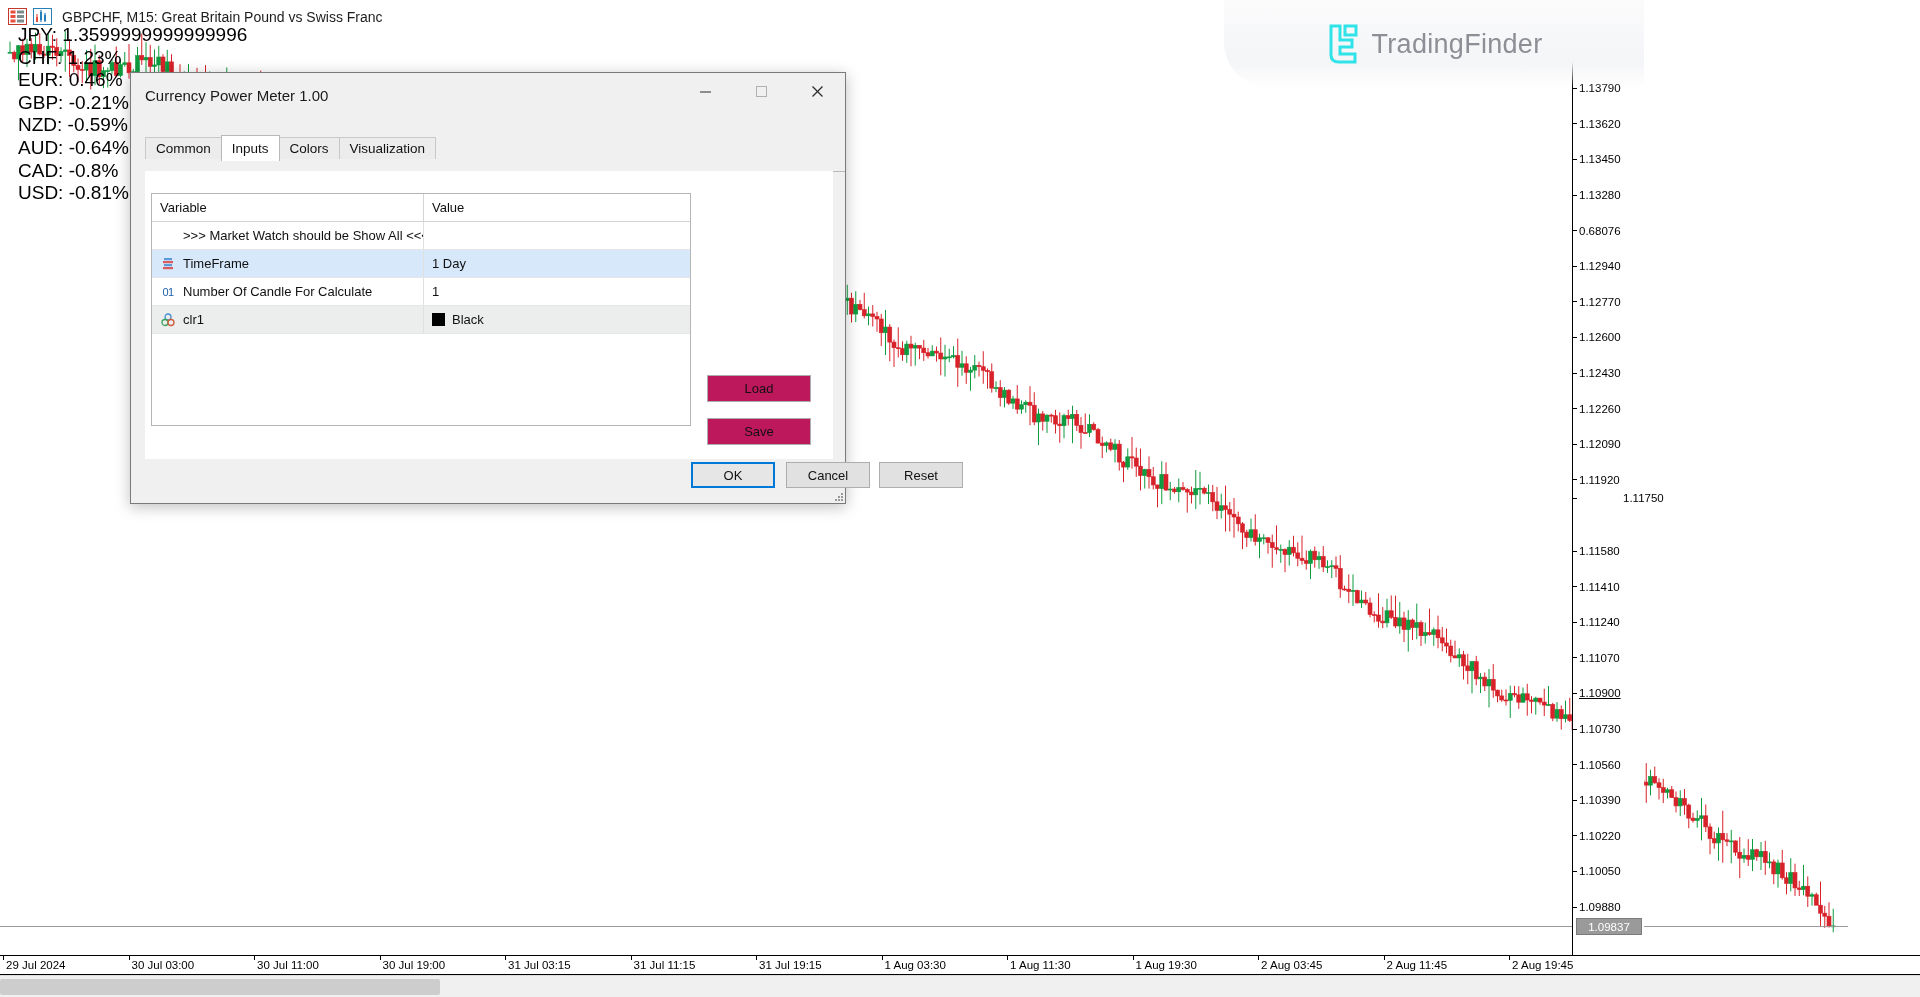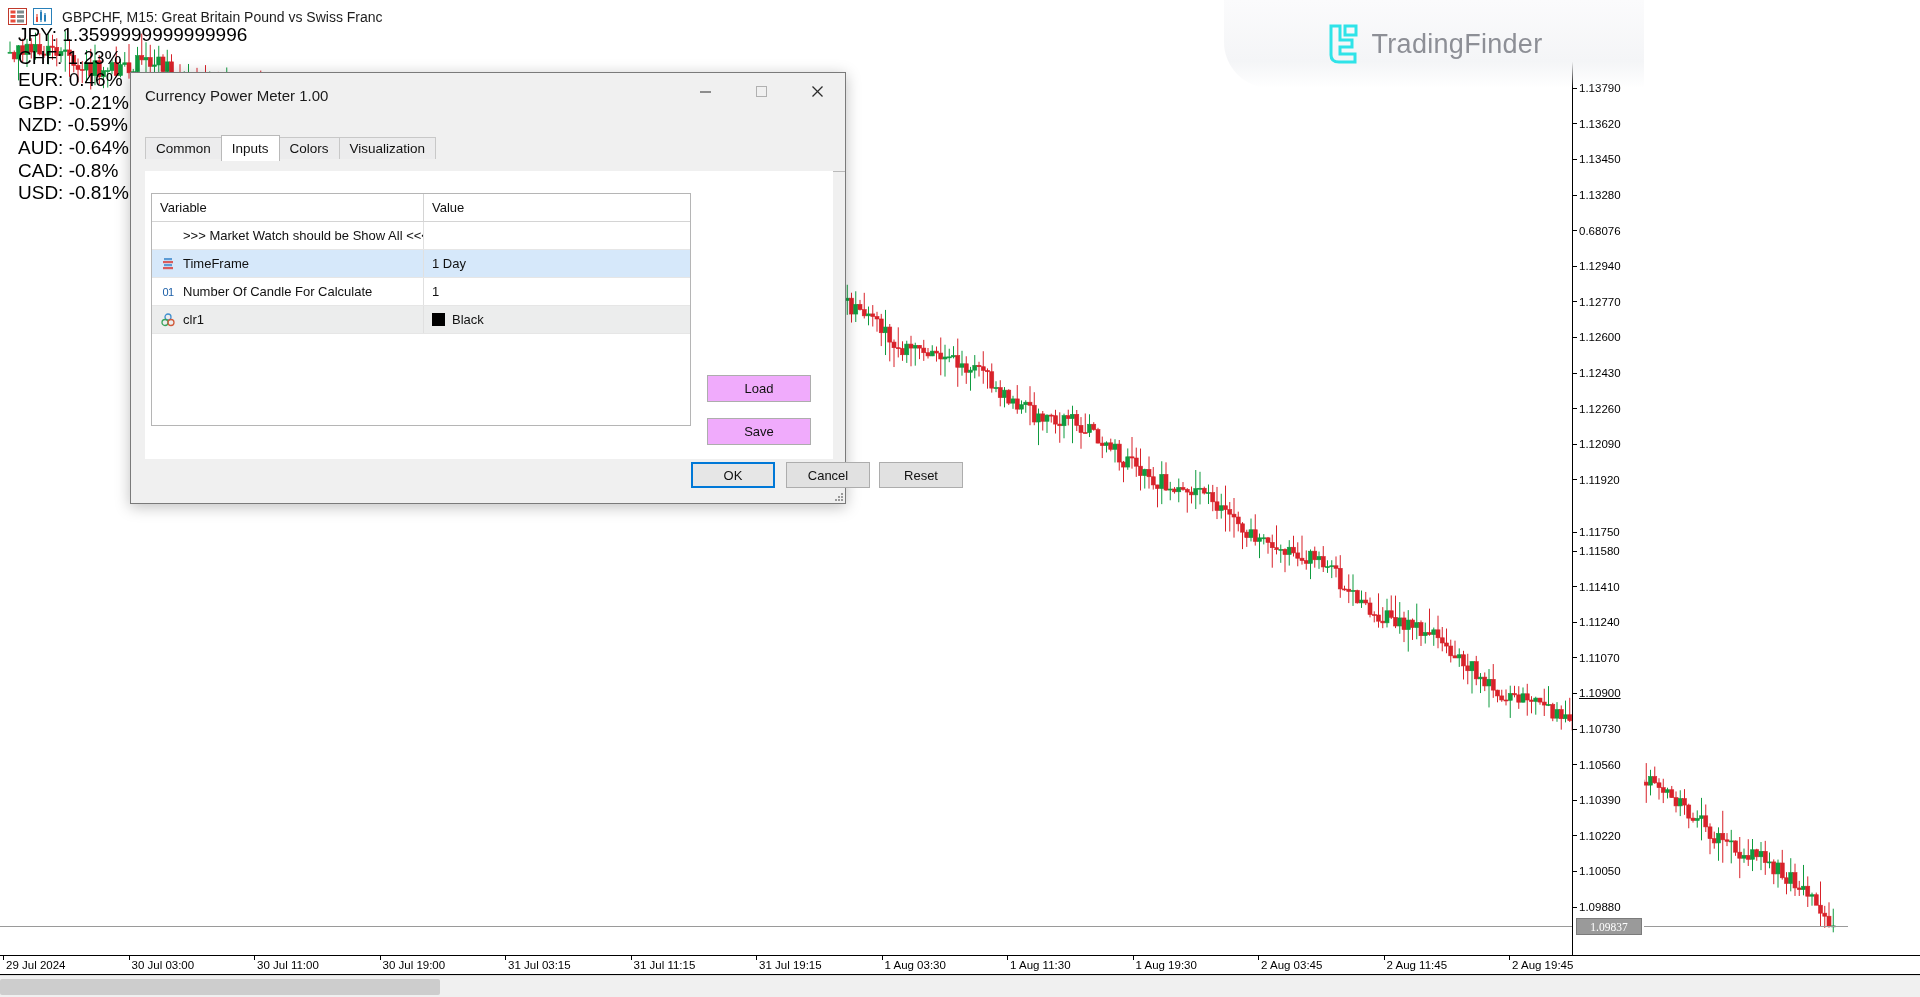--- a/index.html
+++ b/index.html
@@ -317,21 +317,21 @@
     background: #000000;
     flex: 0 0 13px;
     border: 1px solid #000;
   }
 
   
   .side-btn {
     position: absolute;
     left: 562px;
     width: 104px; height: 27px;
-    background: #f0abfc;
+    background: #be185d;
     border: 1px solid #adadad;
     font-size: 13px;
     color: #111;
     display: flex; align-items: center; justify-content: center;
     font-family: "Liberation Sans", sans-serif;
   }
   #btn-load { top: 204px; }
   #btn-save { top: 247px; }
 
   
@@ -1323,21 +1323,21 @@
         <span class="ptxt">1.12260</span>
       </div>
       <div class="price-tick" style="top: 437.2px;">
         <span class="dash"></span>
         <span class="ptxt">1.12090</span>
       </div>
       <div class="price-tick" style="top: 472.8px;">
         <span class="dash"></span>
         <span class="ptxt">1.11920</span>
       </div>
-      <div class="price-tick" style="top: 525px;">
+      <div class="price-tick" style="top: 491px; gap: 44px;">
         <span class="dash"></span>
         <span class="ptxt">1.11750</span>
       </div>
       <div class="price-tick" style="top: 544px;">
         <span class="dash"></span>
         <span class="ptxt">1.11580</span>
       </div>
       <div class="price-tick" style="top: 579.6px;">
         <span class="dash"></span>
         <span class="ptxt">1.11410</span>
@@ -1371,21 +1371,21 @@
         <span class="ptxt">1.10220</span>
       </div>
       <div class="price-tick" style="top: 864.4px;">
         <span class="dash"></span>
         <span class="ptxt">1.10050</span>
       </div>
       <div class="price-tick" style="top: 900px;">
         <span class="dash"></span>
         <span class="ptxt">1.09880</span>
       </div>
-      <div id="current-price-box" style="top: 918px; font-family: Liberation Serif, serif;">1.09837</div>
+      <div id="current-price-box" style="top: 918px;">1.09837</div>
     </div>
 
   <div id="time-axis">
       <div class="time-tick" style="left: 3px;">
         <span class="tdash"></span>
         <span class="ttxt">29 Jul 2024</span>
       </div>
       <div class="time-tick" style="left: 128.5px;">
         <span class="tdash"></span>
         <span class="ttxt">30 Jul 03:00</span>

